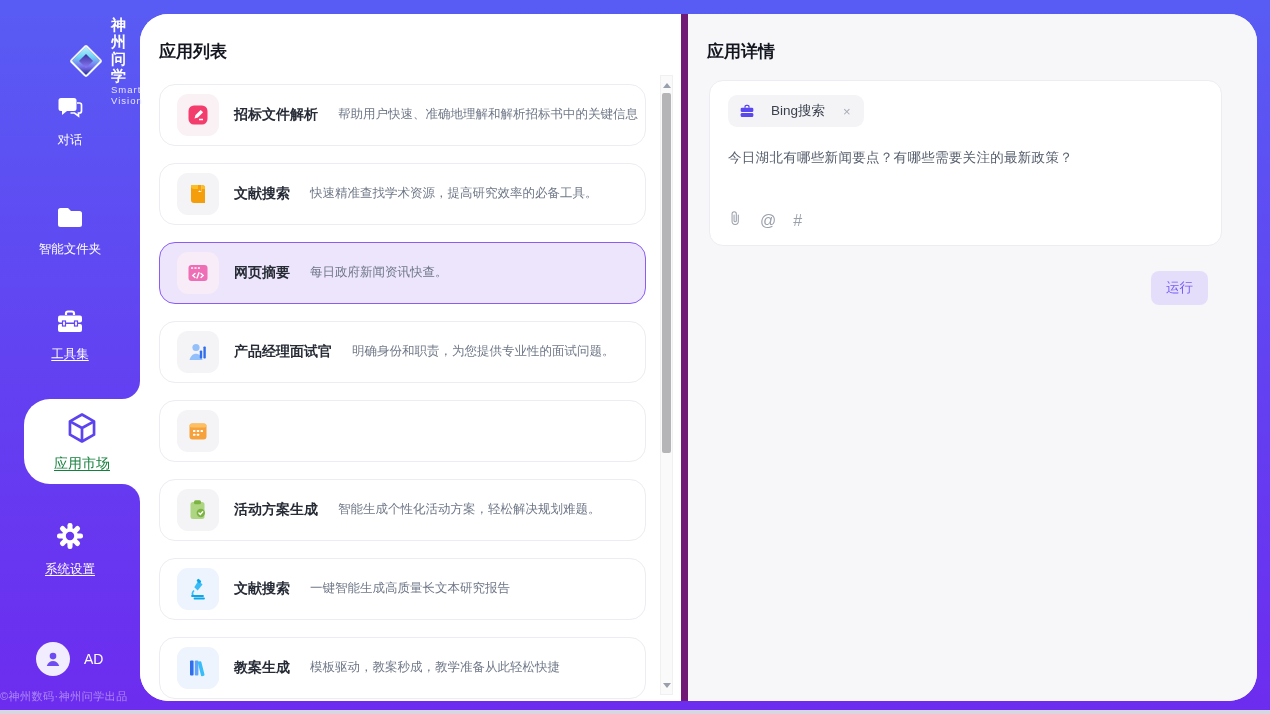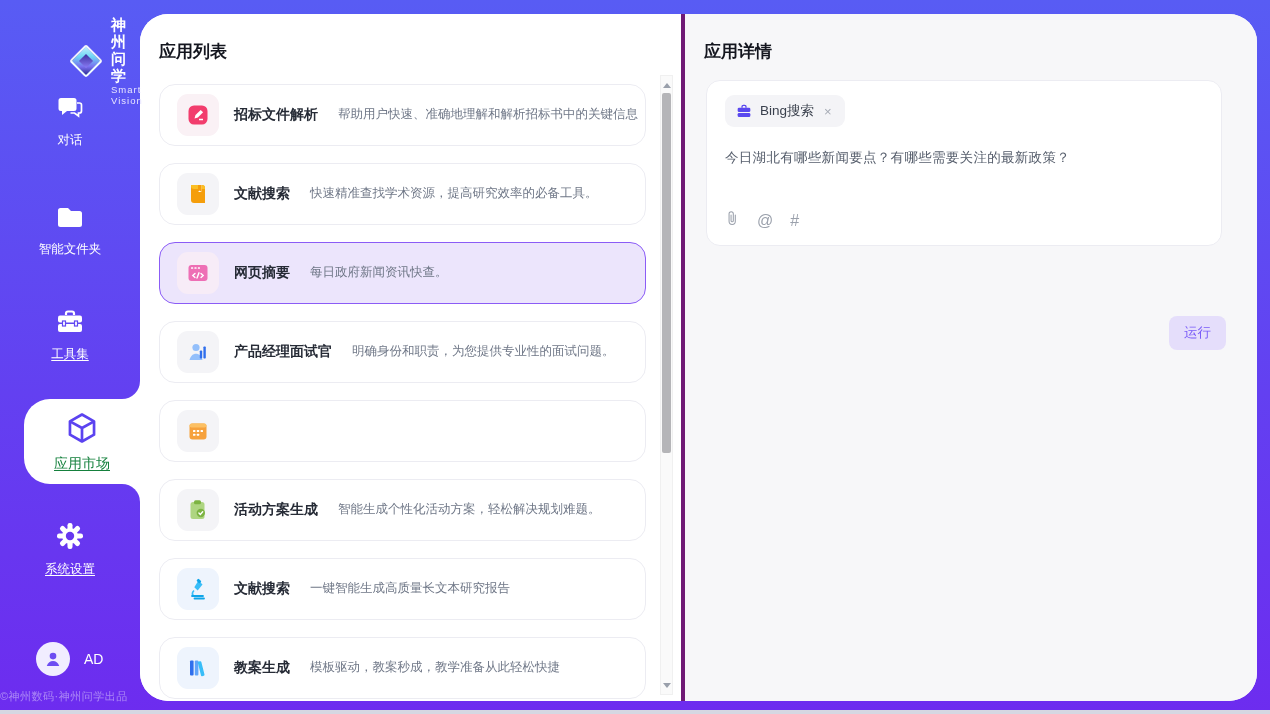--- a/index.html
+++ b/index.html
@@ -67,33 +67,33 @@
   .sb-arrow { position:absolute; left:0; width:11px; height:14px; display:flex;
     align-items:center; justify-content:center; cursor:pointer; }
   .sb-up { top:2px; } .sb-down { bottom:2px; }
   .tri-up { width:0; height:0; border-left:4px solid transparent; border-right:4px solid transparent;
     border-bottom:5px solid #9aa0ab; }
   .tri-down { width:0; height:0; border-left:4px solid transparent; border-right:4px solid transparent;
     border-top:5px solid #9aa0ab; }
   .sb-thumb { position:absolute; left:1px; top:17px; width:9px; height:360px; background:#b5b5b8;
     border-radius:2px; cursor:pointer; }
   
-  .panel-detail { flex:1; background:#f7f7f9; position:relative; border-left:4px solid #701a75; }
+  .panel-detail { flex:1; background:#f7f7f9; position:relative; border-left:7px solid #701a75; }
   .detail-card { position:absolute; left:21px; right:35px; top:66px; height:166px; background:#fff;
     border:1px solid #ececf2; border-radius:14px; padding:14px 18px; }
-  .tool-tag { display:inline-flex; align-items:center; gap:8px; background:#f4f4f7;
+  .tool-tag { display:inline-flex; align-items:center; gap:16px; background:#f4f4f7;
     border-radius:9px; padding:7px 11px; }
   .tool-tag .tlabel { font-size:13.5px; color:#3a404d; }
   .tag-close { color:#a6abb5; font-size:13px; cursor:pointer; line-height:1; padding:1px 2px; }
   .prompt { margin-top:22px; font-size:13.5px; color:#555d6b; letter-spacing:.3px; cursor:text; }
   .attach-row { position:absolute; left:18px; bottom:14px; display:flex; align-items:center; gap:17px; }
   .attach-row .sym { color:#9ba1ac; font-size:16px; cursor:pointer; line-height:1; }
-  .run-btn { position:absolute; right:31px; top:257px; background:#e5defb; color:#7a5cf8;
+  .run-btn { position:absolute; right:49px; top:257px; background:#e5defb; color:#7a5cf8;
     font-size:13.5px; border:none; border-radius:8px; padding:8px 15px; cursor:pointer;
-    font-family:inherit;margin-top:45px; }
+    font-family:inherit; }
   
   .bottom-strip { position:absolute; left:0; right:0; bottom:0; height:4px; background:#d6d7e2; z-index:3; }
 </style>
 </head>
 <body>
 
 <div class="sidebar">
   <div class="logo">
     <div class="logo-diamond">
       <div class="d1"></div>

